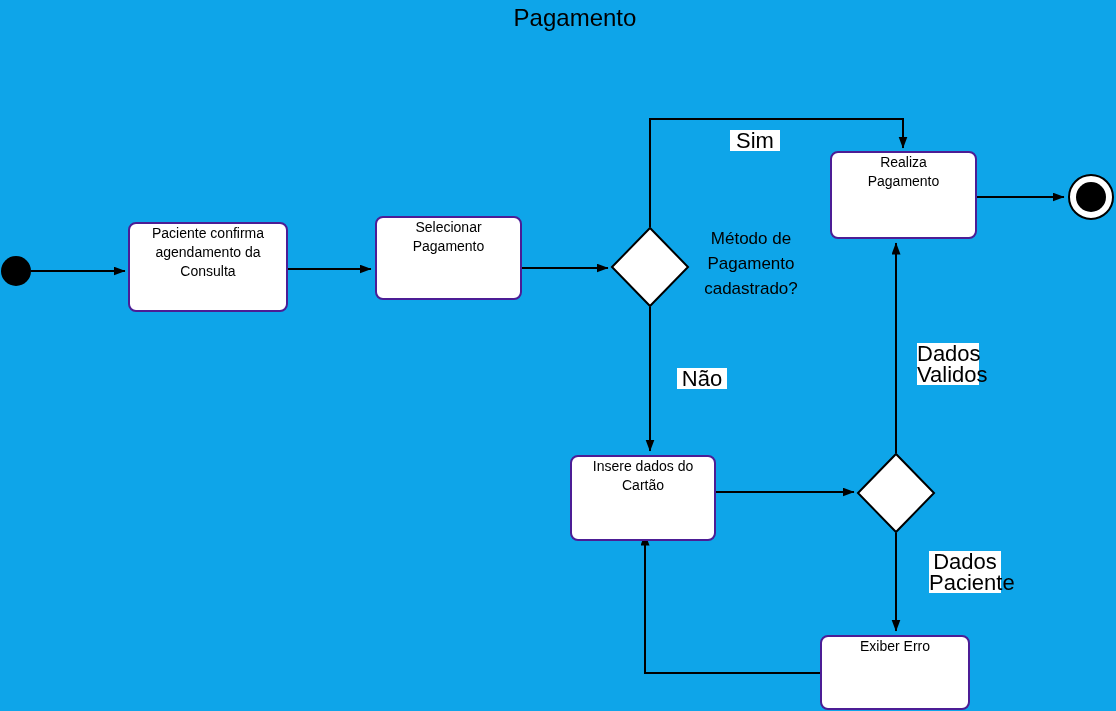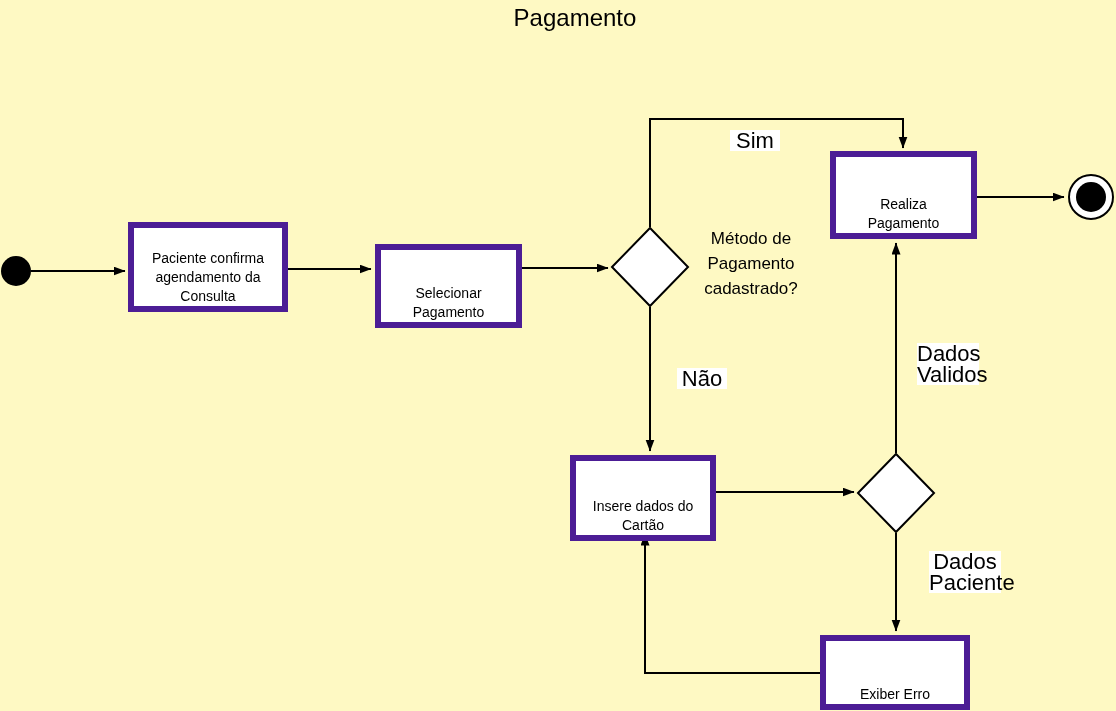--- a/index.html
+++ b/index.html
@@ -6,21 +6,21 @@
     margin: 0;
     padding: 0;
     background: #ffffff;
     font-family: "Liberation Sans", sans-serif;
     color: #000000;
   }
   .canvas {
     position: relative;
     width: 1116px;
     height: 711px;
-    background: #fef9c3;
+    background: #0ea5e9;
     overflow: hidden;
   }
   .diagram-title {
     position: absolute;
     left: 450px;
     top: 4px;
     width: 250px;
     text-align: center;
     font-size: 24px;
     color: #000000;
@@ -38,25 +38,25 @@
     fill: none;
   }
   .edges-layer polygon.decision {
     stroke: #000000;
     stroke-width: 2;
     fill: #ffffff;
   }
   .activity-box {
     position: absolute;
     box-sizing: border-box;
-    border: 6px solid #4c1d95;
-    border-radius: 0;
+    border: 2px solid #4c1d95;
+    border-radius: 8px;
     background: #ffffff;
     display: flex;
-    align-items: flex-end;
+    align-items: flex-start;
     justify-content: center;
     text-align: center;
     font-size: 14px;
     line-height: 19px;
     color: #000000;
   }
   .initial-node {
     position: absolute;
     left: 1px;
     top: 256px;
@@ -98,21 +98,21 @@
     left: 695px;
     top: 226px;
     width: 112px;
     text-align: center;
     font-size: 17px;
     line-height: 25px;
     color: #000000;
   }
   
   .box-confirm  { left: 128px; top: 222px; width: 160px; height: 90px; padding: 0 10px; }
-  .box-select   { left: 375px; top: 244px; width: 147px; height: 84px; padding: 0 24px; }
+  .box-select   { left: 375px; top: 216px; width: 147px; height: 84px; padding: 0 24px; }
   .box-pay      { left: 830px; top: 151px; width: 147px; height: 88px; padding: 0 24px; }
   .box-card     { left: 570px; top: 455px; width: 146px; height: 86px; padding: 0 14px; }
   .box-error    { left: 820px; top: 635px; width: 150px; height: 75px; padding: 0 0; }
   .label-sim     { left: 730px; top: 130px; width: 50px; }
   .label-nao     { left: 677px; top: 368px; width: 50px; }
   .label-valid   { left: 917px; top: 343px; width: 62px; }
   .label-invalid { left: 929px; top: 551px; width: 72px; }
 </style>
 </head>
 <body>

